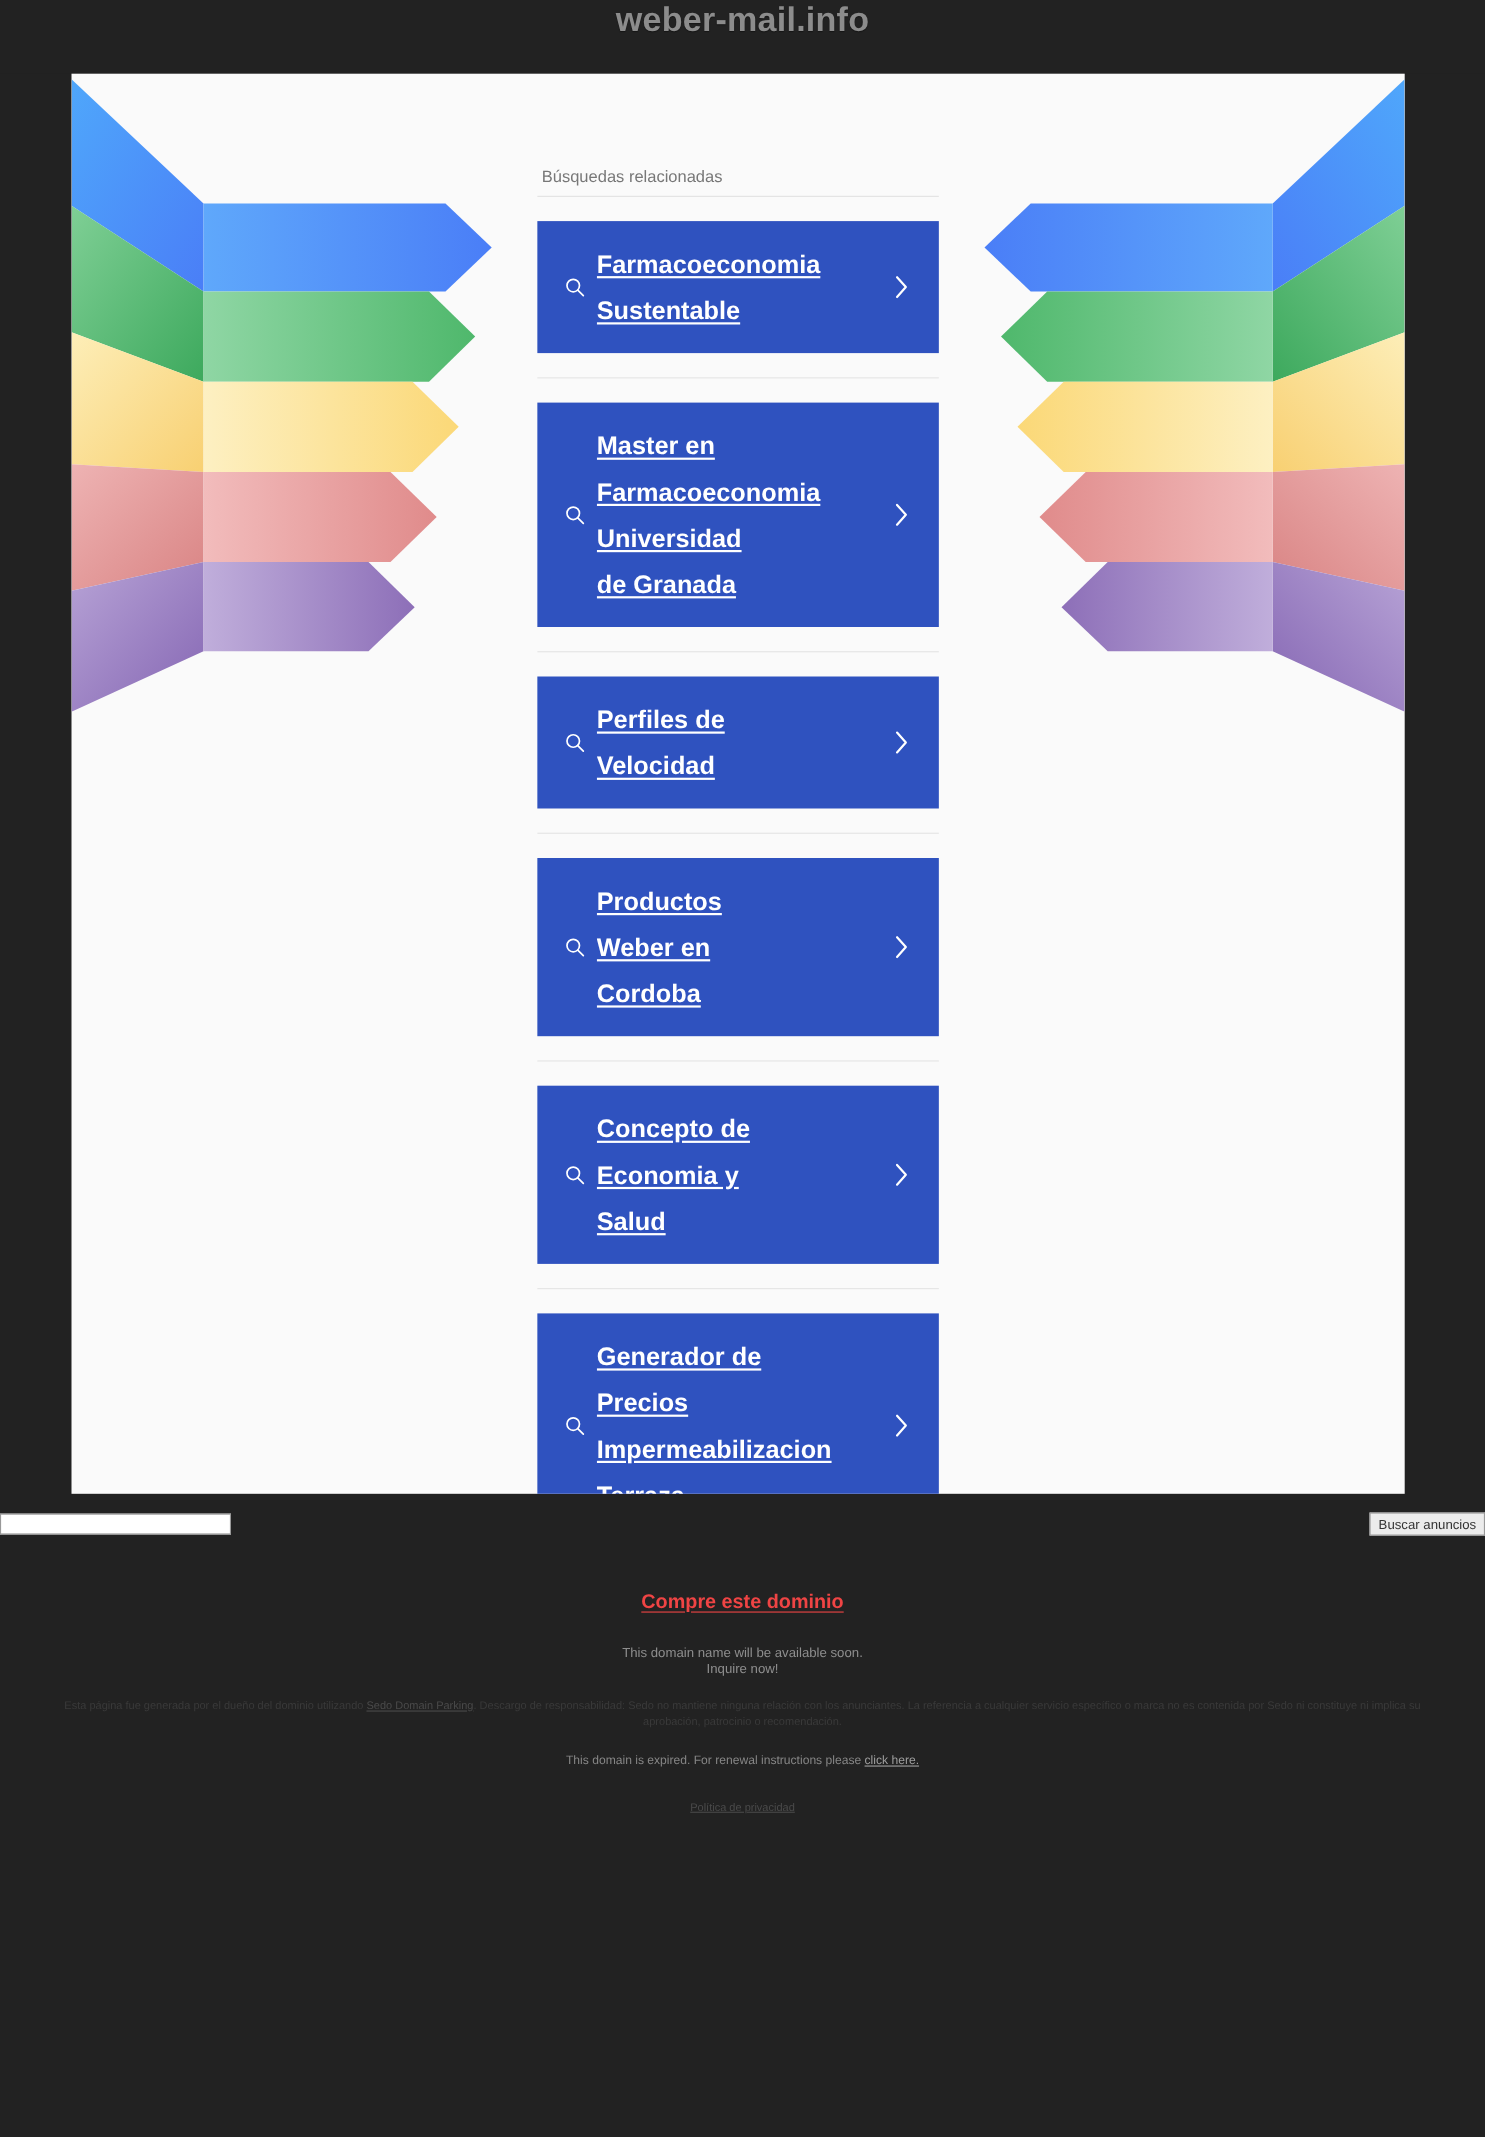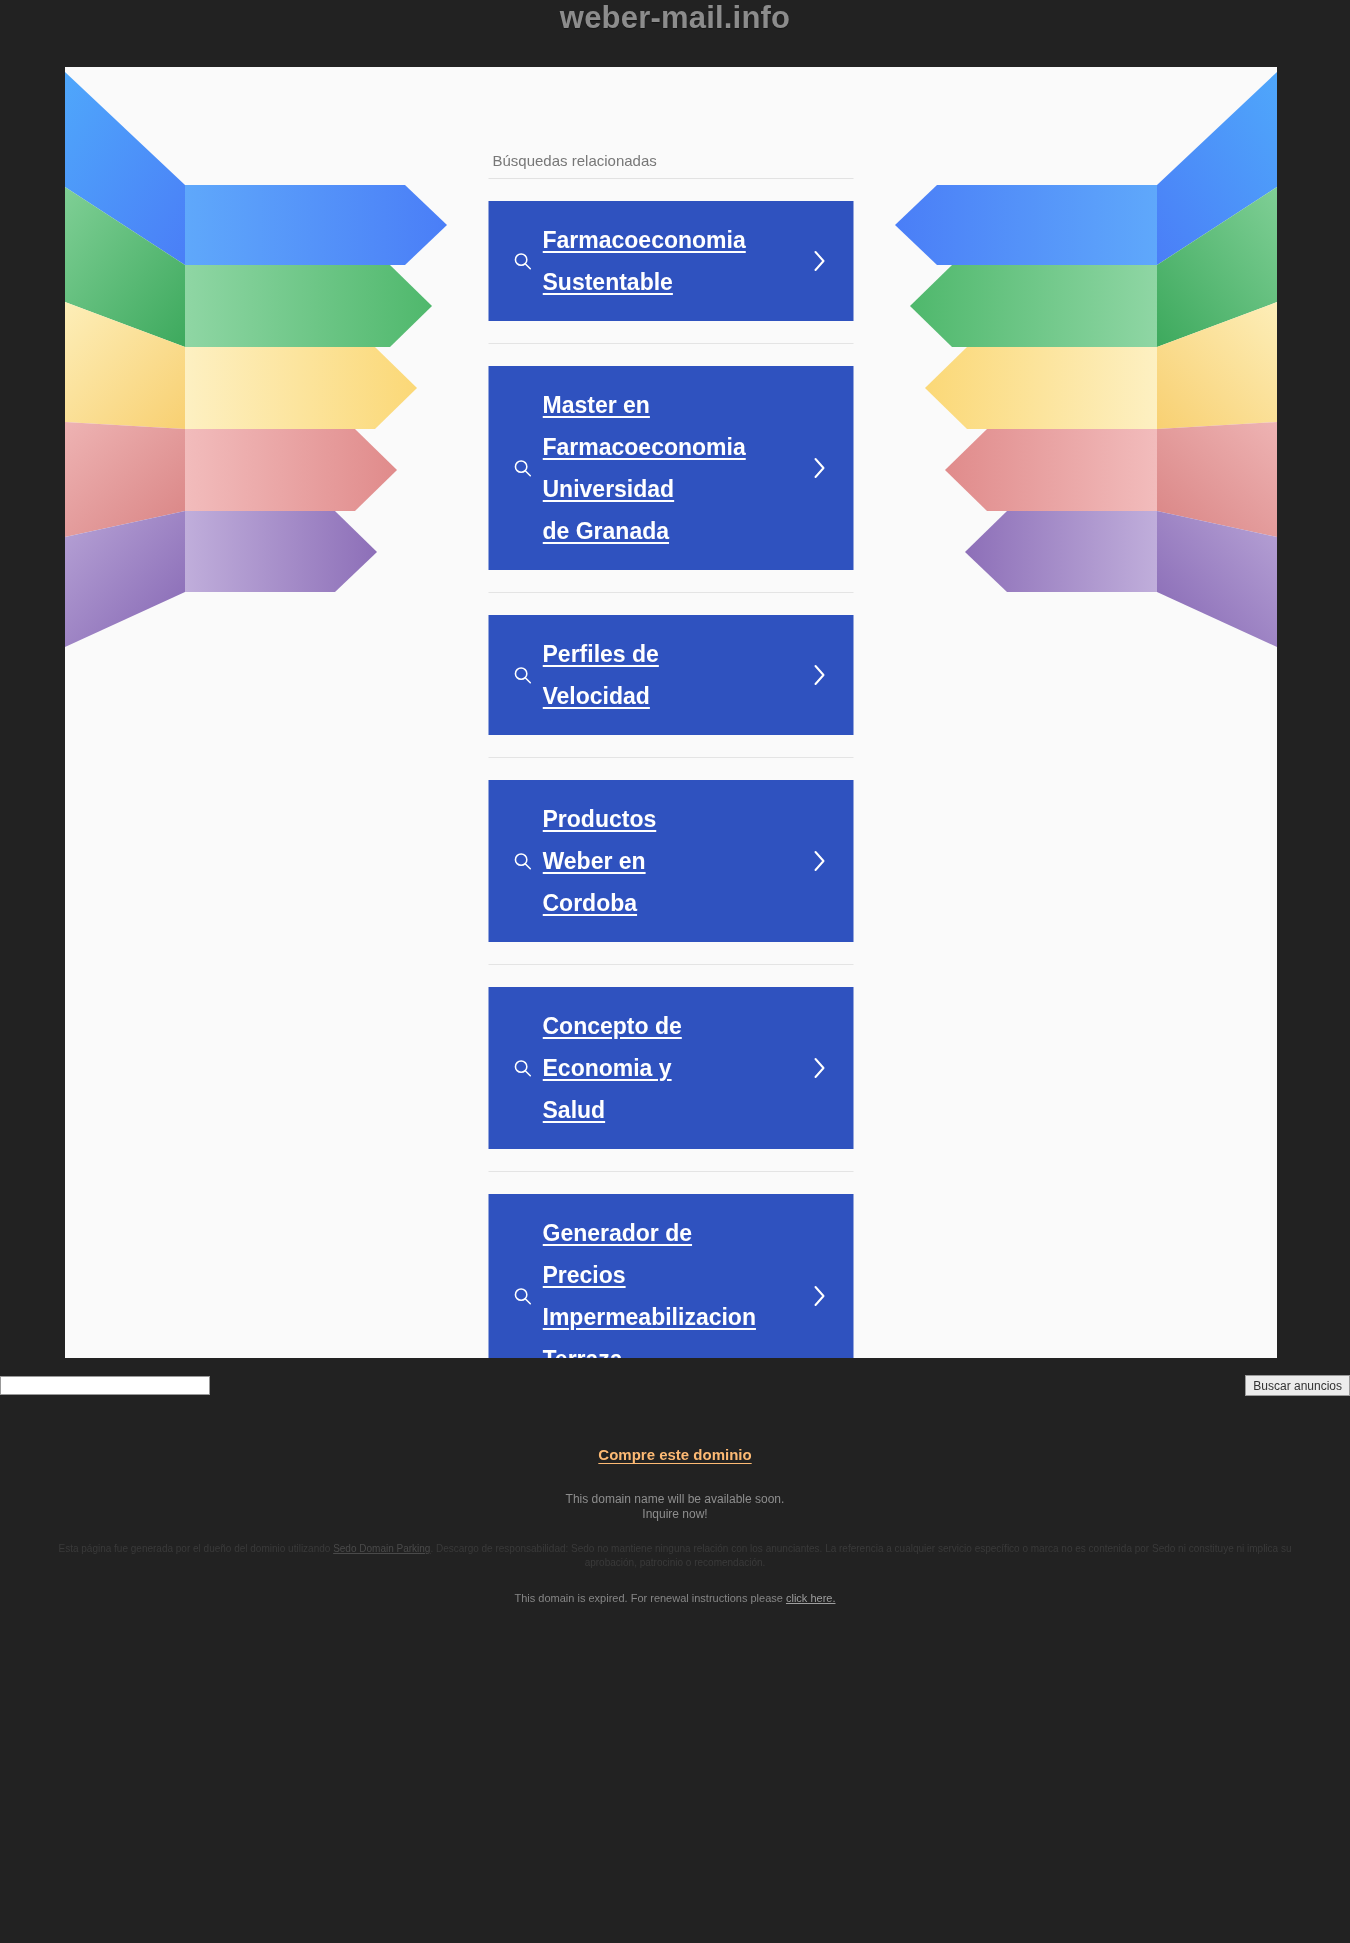--- a/index.html
+++ b/index.html
@@ -130,23 +130,23 @@
   }
 
   
   #footer{
     margin-top:50px;
     text-align:center;
     color:#9a9a9a;
   }
   #buy-domain-link{
     display:inline-block;
-    font-size:15px;
+    font-size:18px;
     font-weight:bold;
-    color:#fdba74;
+    color:#ef4444;
     text-decoration:underline;
     text-underline-offset:3px;
     cursor:pointer;
   }
   #avail-line1, #avail-line2{
     font-size:12px;
     color:#8e8e8e;
     line-height:15px;
   }
   #avail-line1{ margin-top:28px; }
@@ -401,13 +401,16 @@
   <div id="avail-line2">Inquire now!</div>
 
   <div id="disclaimer">
     <span>Esta página fue generada por el dueño del dominio utilizando </span><a>Sedo Domain Parking</a><span>. Descargo de responsabilidad: Sedo no mantiene ninguna relación con los anunciantes. La referencia a cualquier servicio específico o marca no es contenida por Sedo ni constituye ni implica su aprobación, patrocinio o recomendación.</span>
   </div>
 
   <div id="expired-line">
     <span>This domain is expired. For renewal instructions please </span><a id="expired-link">click here.</a>
   </div>
 
+  <div id="privacy-wrap">
+    <a id="privacy-link">Política de privacidad</a>
+  </div>
 </div>
 
 </body></html>

